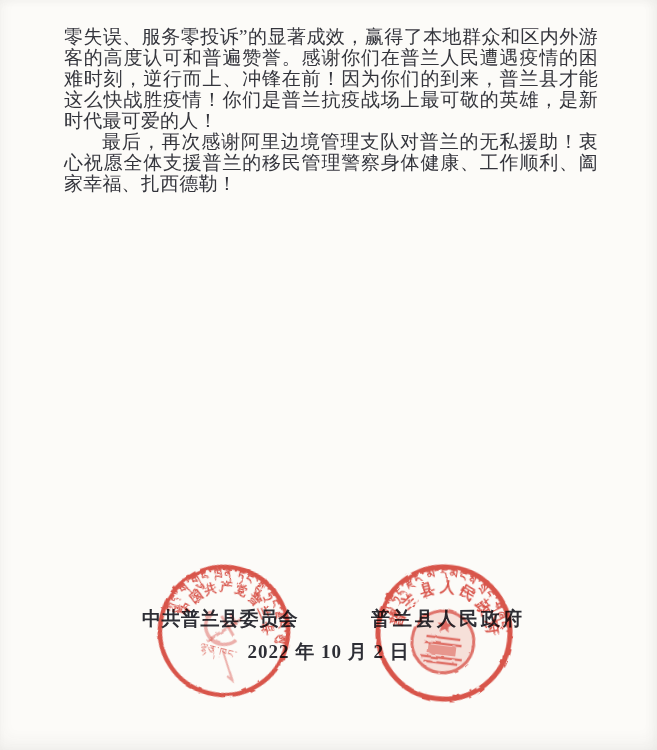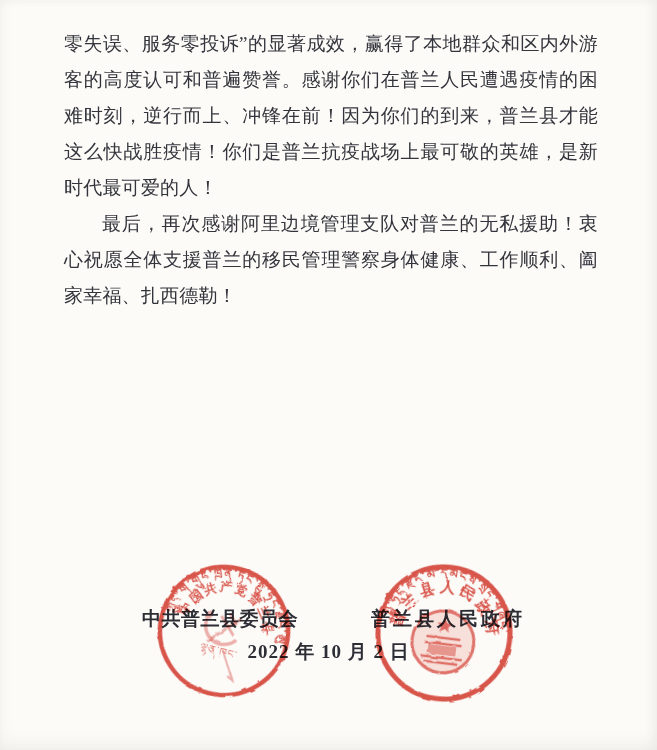--- a/index.html
+++ b/index.html
@@ -13,21 +13,21 @@
   .page::after {
     content:"";
     position:absolute; inset:0;
     box-shadow: inset 0 -8px 16px rgba(60,55,50,0.05), inset -5px 0 12px rgba(60,55,50,0.025), inset 0 3px 8px rgba(60,55,50,0.02);
     pointer-events:none;
   }
   .body-text {
     position:absolute;
     left:64px; top:26px; width:534px;
     font-size:19px;
-    line-height:36px;
+    line-height:21px;
     color:#34353c;
     text-align:justify;
     text-justify:inter-ideograph;
     letter-spacing:0.2px;
   }
   .body-text p { margin:0; }
   .indent { text-indent:38px; }
   .lead { font-weight:bold; }
   .sig {
     position:absolute; top:606px;

